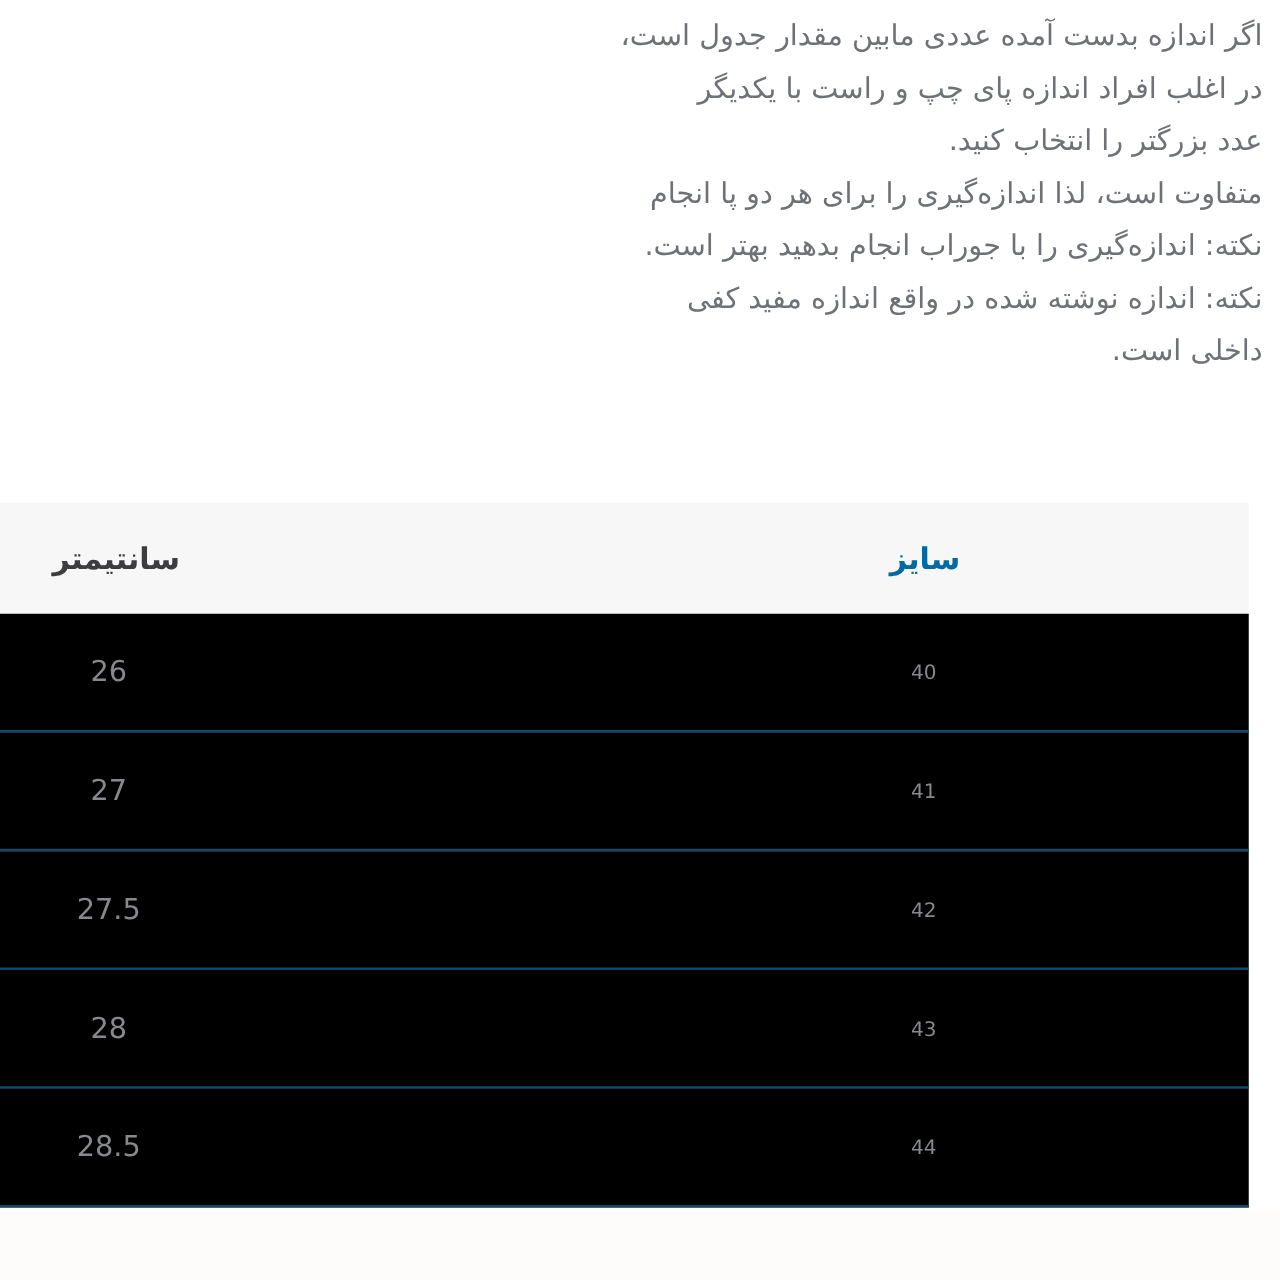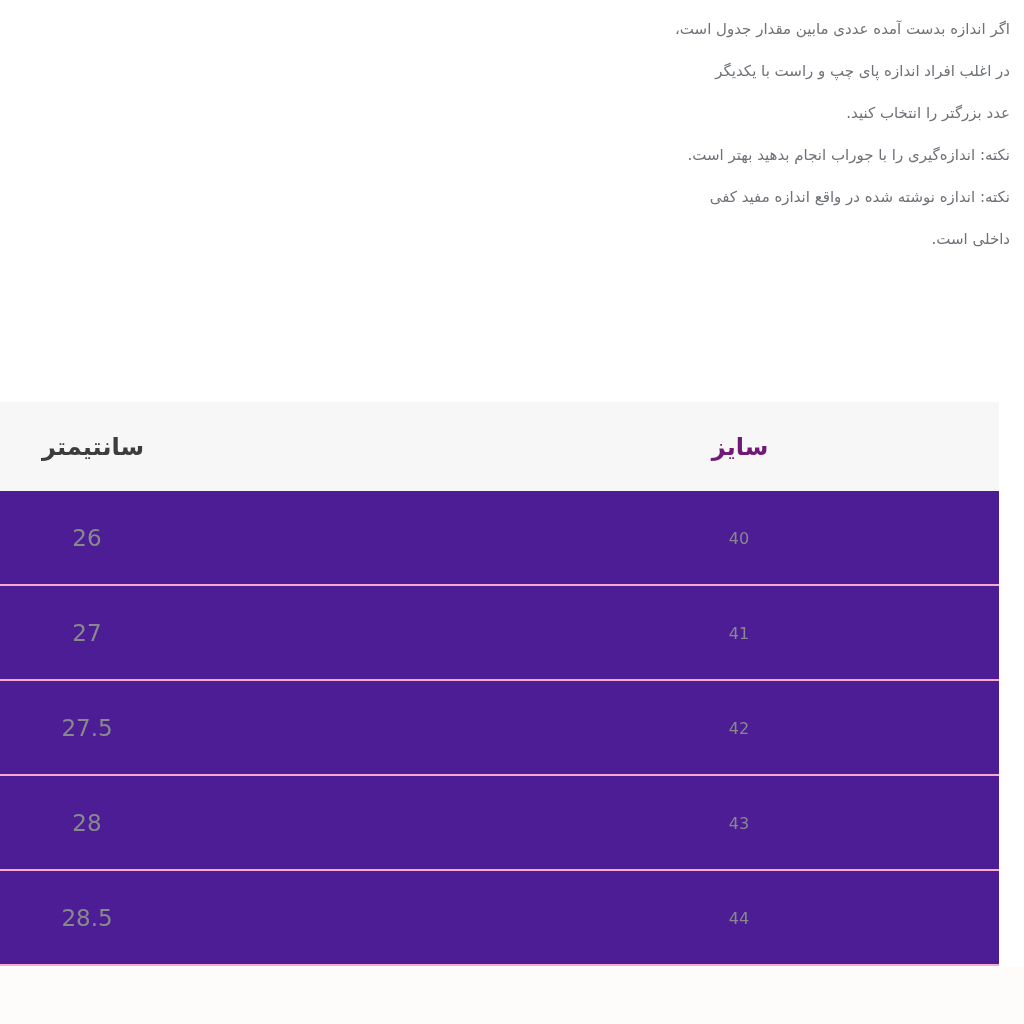--- a/index.html
+++ b/index.html
@@ -13,21 +13,21 @@
   }
   
   .intro {
     position: absolute;
     top: 8px;
     right: 14px;
     left: 180px;
     direction: rtl;
     text-align: right;
     color: #6e7176;
-    font-size: 15px;
+    font-size: 23px;
   }
   .intro .line {
     height: 42px;
     line-height: 42px;
     white-space: nowrap;
   }
   
   .size-table {
     position: absolute;
     top: 402px;
@@ -35,51 +35,52 @@
     width: 999px;
   }
   .t-header {
     position: relative;
     height: 89px;
     background: #f7f7f7;
   }
   .t-row {
     position: relative;
     height: 95px;
-    background: #4c1d95;
-    border-bottom: 2px solid #f9a8d4;
+    background: #000000;
+    border-bottom: 2px solid #0c4a6e;
   }
   .cell-cm, .cell-size, .head-cm, .head-size {
     position: absolute;
     top: 50%;
     transform: translate(-50%, -50%);
     direction: rtl;
     white-space: nowrap;
   }
   .head-cm  { left: 93px;  color: #3d3d3f; font-size: 24px; font-weight: bold; text-align: right; }
-  .head-size{ left: 740px; color: #701a75; font-size: 24px; font-weight: bold; }
+  .head-size{ left: 740px; color: #0369a1; font-size: 24px; font-weight: bold; }
   .cell-cm  { left: 87px;  color: #87898c; font-size: 23px; }
   .cell-size{ left: 739px; color: #87898c; font-size: 16px; }
   
   .below-strip {
     position: absolute;
     top: 967px;
     left: 0;
     width: 1024px;
     height: 57px;
     background: #fdfcfb;
   }
 </style>
 </head>
 <body>
 
 <div class="intro" dir="rtl">
   <div class="line">اگر اندازه بدست آمده عددی مابین مقدار جدول است،</div>
   <div class="line">در اغلب افراد اندازه پای چپ و راست با یکدیگر</div>
   <div class="line">عدد بزرگتر را انتخاب کنید.</div>
+  <div class="line">متفاوت است، لذا اندازه‌گیری را برای هر دو پا انجام</div>
   <div class="line">نکته: اندازه‌گیری را با جوراب انجام بدهید بهتر است.</div>
   <div class="line">نکته: اندازه نوشته شده در واقع اندازه مفید کفی</div>
   <div class="line">داخلی است.</div>
 </div>
 
 <div class="size-table">
 
   <div class="t-header">
     <span class="head-cm">سانتیمتر</span>
     <span class="head-size">سایز</span>

